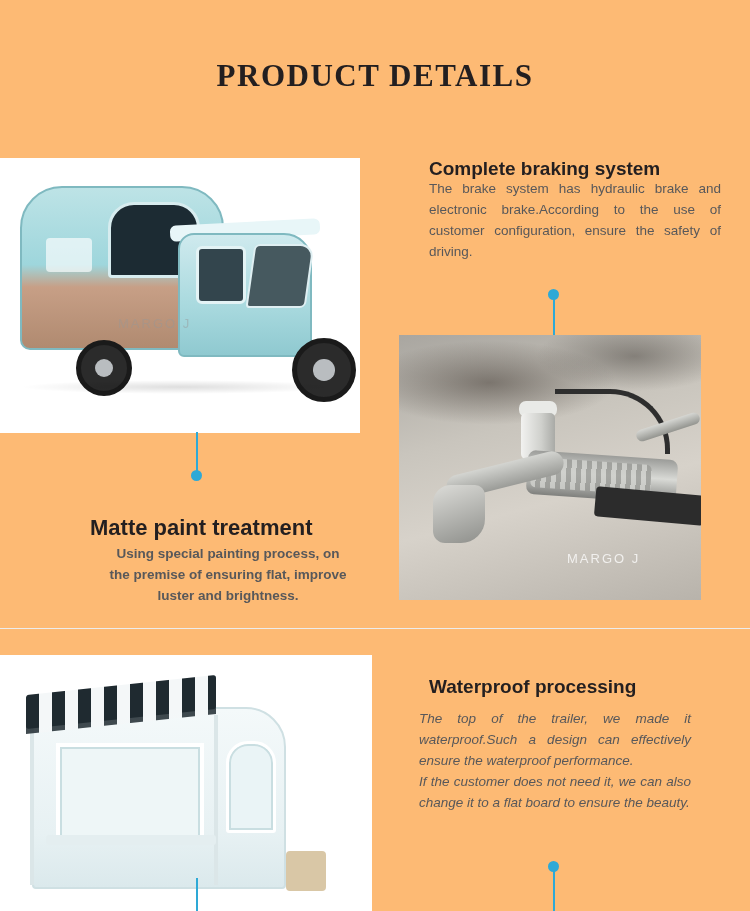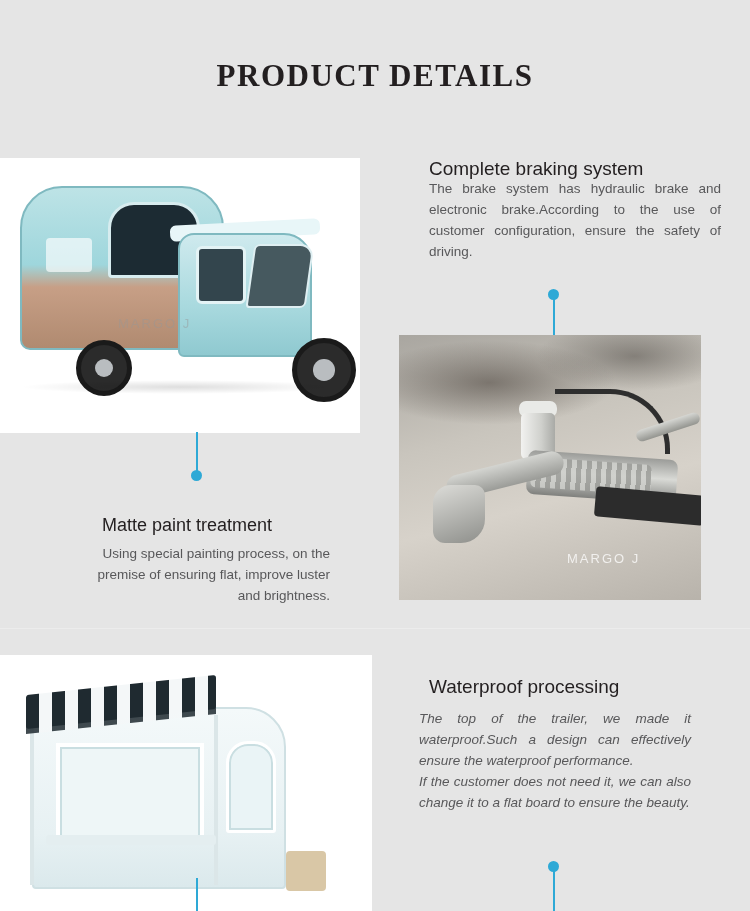--- a/index.html
+++ b/index.html
@@ -11,21 +11,21 @@
     height: 911px;
     background: #ffffff;
     font-family: "Liberation Sans", sans-serif;
     overflow: hidden;
     position: relative;
   }
   .page {
     position: relative;
     width: 750px;
     height: 911px;
-    background: #e5e5e5;
+    background: #fdba74;
   }
 
   
   .page-title {
     position: absolute;
     left: 0;
     top: 58px;
     width: 750px;
     text-align: center;
     font-size: 31px;
@@ -234,37 +234,37 @@
   .stool {
     position: absolute; left: 286px; top: 196px; width: 40px; height: 40px;
     background: #d9c7a6; border-radius: 4px;
   }
 
   
   .heading {
     position: absolute;
     font-size: 19px;
     color: #231f20;
-    font-weight: 400;
+    font-weight: 700;
     font-family: "Liberation Sans", sans-serif;
   }
   .body-text {
     position: absolute;
     font-size: 13.5px;
     line-height: 21px;
     color: #58585a;
     text-align: justify;
     font-family: "Liberation Sans", sans-serif;
   }
 
   #heading-braking { left: 429px; top: 158px; width: 290px; }
   #text-braking    { left: 429px; top: 178px; width: 292px; }
 
-  #heading-matte { left: 90px; top: 515px; width: 280px; font-size: 18px; margin-left: 12px; }
-  #text-matte    { left: 90px; top: 543px; width: 240px; text-align: right; }
+  #heading-matte { left: 90px; top: 515px; width: 280px; font-size: 22px; }
+  #text-matte    { left: 108px; top: 543px; width: 240px; text-align: center; font-weight: bold; }
 
   #heading-waterproof { left: 419px; top: 676px; width: 300px; margin-left: 10px; }
   #text-waterproof    { left: 419px; top: 708px; width: 272px; font-style: italic; }
 
   
   .connector {
     position: absolute;
     width: 2px;
     background: #2ea9d6;
   }

